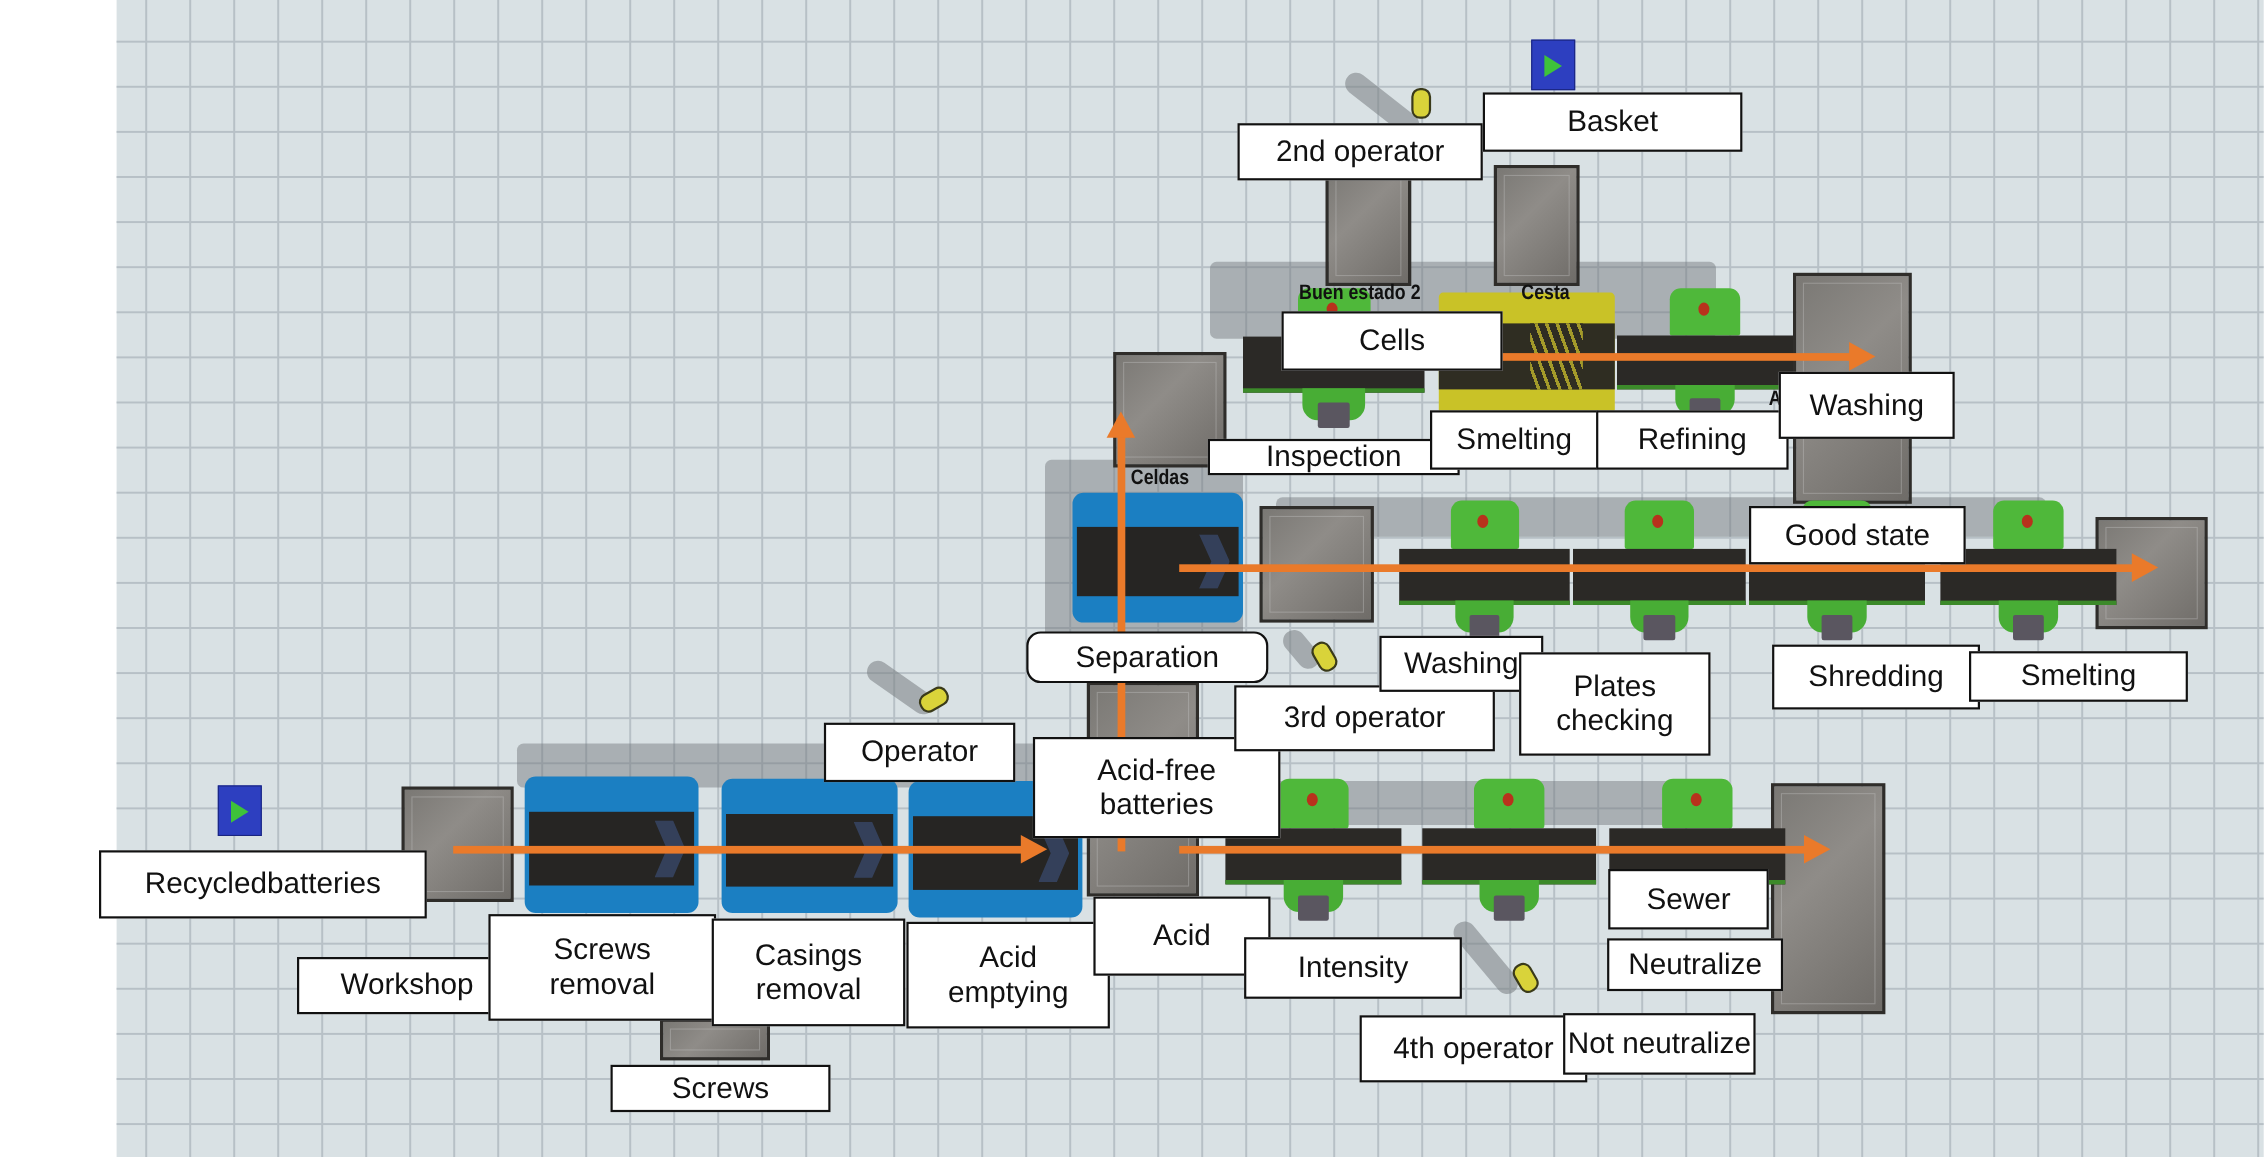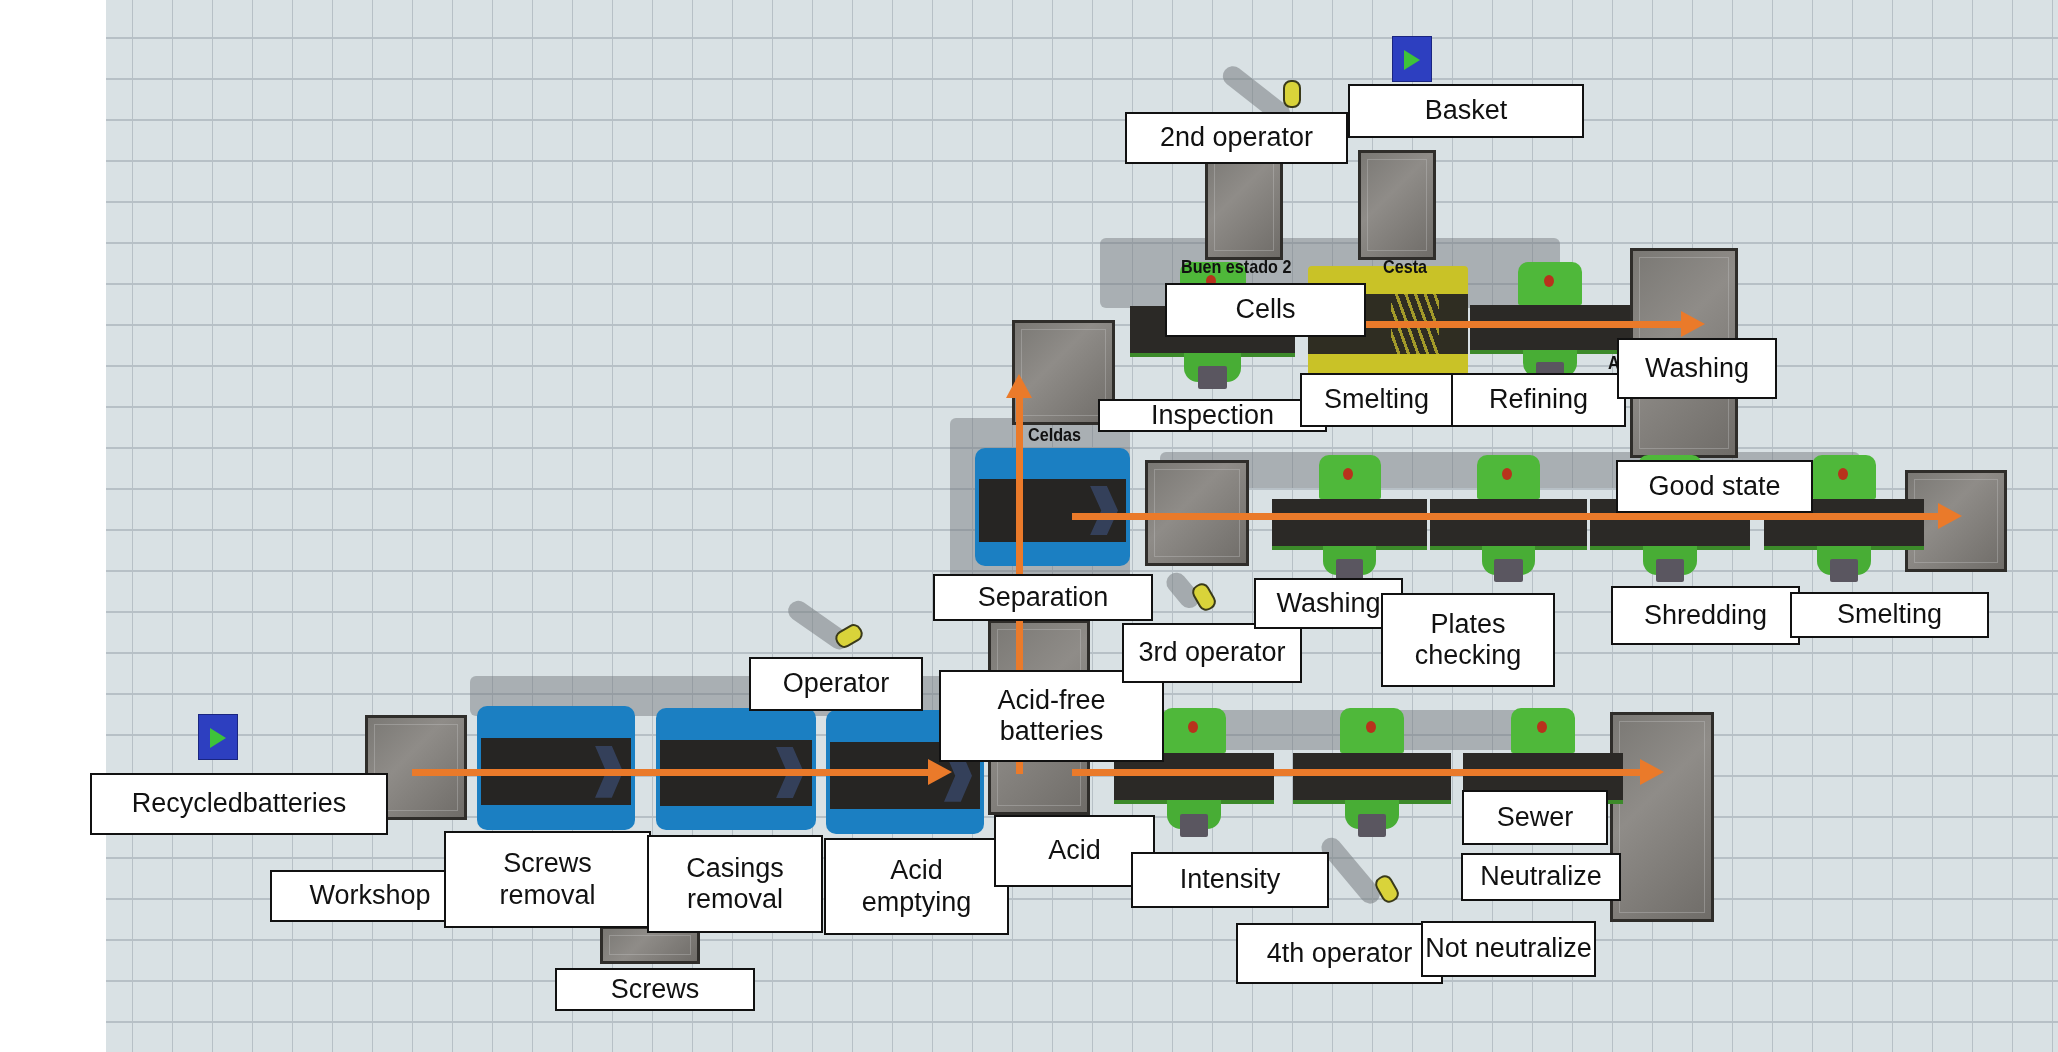--- a/index.html
+++ b/index.html
@@ -183,33 +183,33 @@
 <div class="label" style="left:444px;top:831px;width:207px;height:97px;">Screws
 removal</div>
 <div class="label" style="left:647px;top:835px;width:176px;height:98px;">Casings
 removal</div>
 <div class="label" style="left:824px;top:838px;width:185px;height:97px;">Acid
 emptying</div>
 <div class="label" style="left:555px;top:968px;width:200px;height:43px;">Screws</div>
 <div class="label" style="left:749px;top:657px;width:174px;height:54px;">Operator</div>
 <div class="label" style="left:939px;top:670px;width:225px;height:92px;">Acid-free
 batteries</div>
-<div class="label" style="left:933px;top:574px;width:220px;height:47px;">Separation</div>
+<div class="label" style="left:933px;top:574px;width:220px;height:47px;border-radius:13px;">Separation</div>
 <div class="label" style="left:994px;top:815px;width:161px;height:72px;">Acid</div>
 <div class="label" style="left:1131px;top:852px;width:198px;height:56px;">Intensity</div>
 <div class="label" style="left:1236px;top:923px;width:207px;height:61px;">4th operator</div>
 <div class="label" style="left:1461px;top:853px;width:160px;height:48px;">Neutralize</div>
 <div class="label" style="left:1421px;top:921px;width:175px;height:56px;">Not neutralize</div>
 <div class="label" style="left:1462px;top:790px;width:146px;height:55px;">Sewer</div>
-<div class="label" style="left:1122px;top:623px;width:180px;height:60px;">3rd operator</div>
+<div class="label" style="left:1122px;top:623px;width:237px;height:60px;">3rd operator</div>
 <div class="label" style="left:1254px;top:578px;width:149px;height:51px;">Washing</div>
 <div class="label" style="left:1381px;top:593px;width:174px;height:94px;">Plates
 checking</div>
 <div class="label" style="left:1611px;top:586px;width:189px;height:59px;">Shredding</div>
 <div class="label" style="left:1790px;top:592px;width:199px;height:46px;">Smelting</div>
-<div class="label" style="left:1590px;top:460px;width:197px;height:53px;margin-left:26px;">Good state</div>
+<div class="label" style="left:1590px;top:460px;width:197px;height:53px;">Good state</div>
 <div class="label" style="left:1098px;top:399px;width:229px;height:33px;">Inspection</div>
 <div class="label" style="left:1165px;top:283px;width:201px;height:54px;">Cells</div>
 <div class="label" style="left:1300px;top:373px;width:153px;height:54px;">Smelting</div>
 <div class="label" style="left:1451px;top:373px;width:175px;height:54px;">Refining</div>
 <div class="label" style="left:1617px;top:338px;width:160px;height:61px;">Washing</div>
 <div class="label" style="left:1125px;top:112px;width:223px;height:52px;">2nd operator</div>
 <div class="label" style="left:1348px;top:84px;width:236px;height:54px;">Basket</div>
 
 </body></html>

